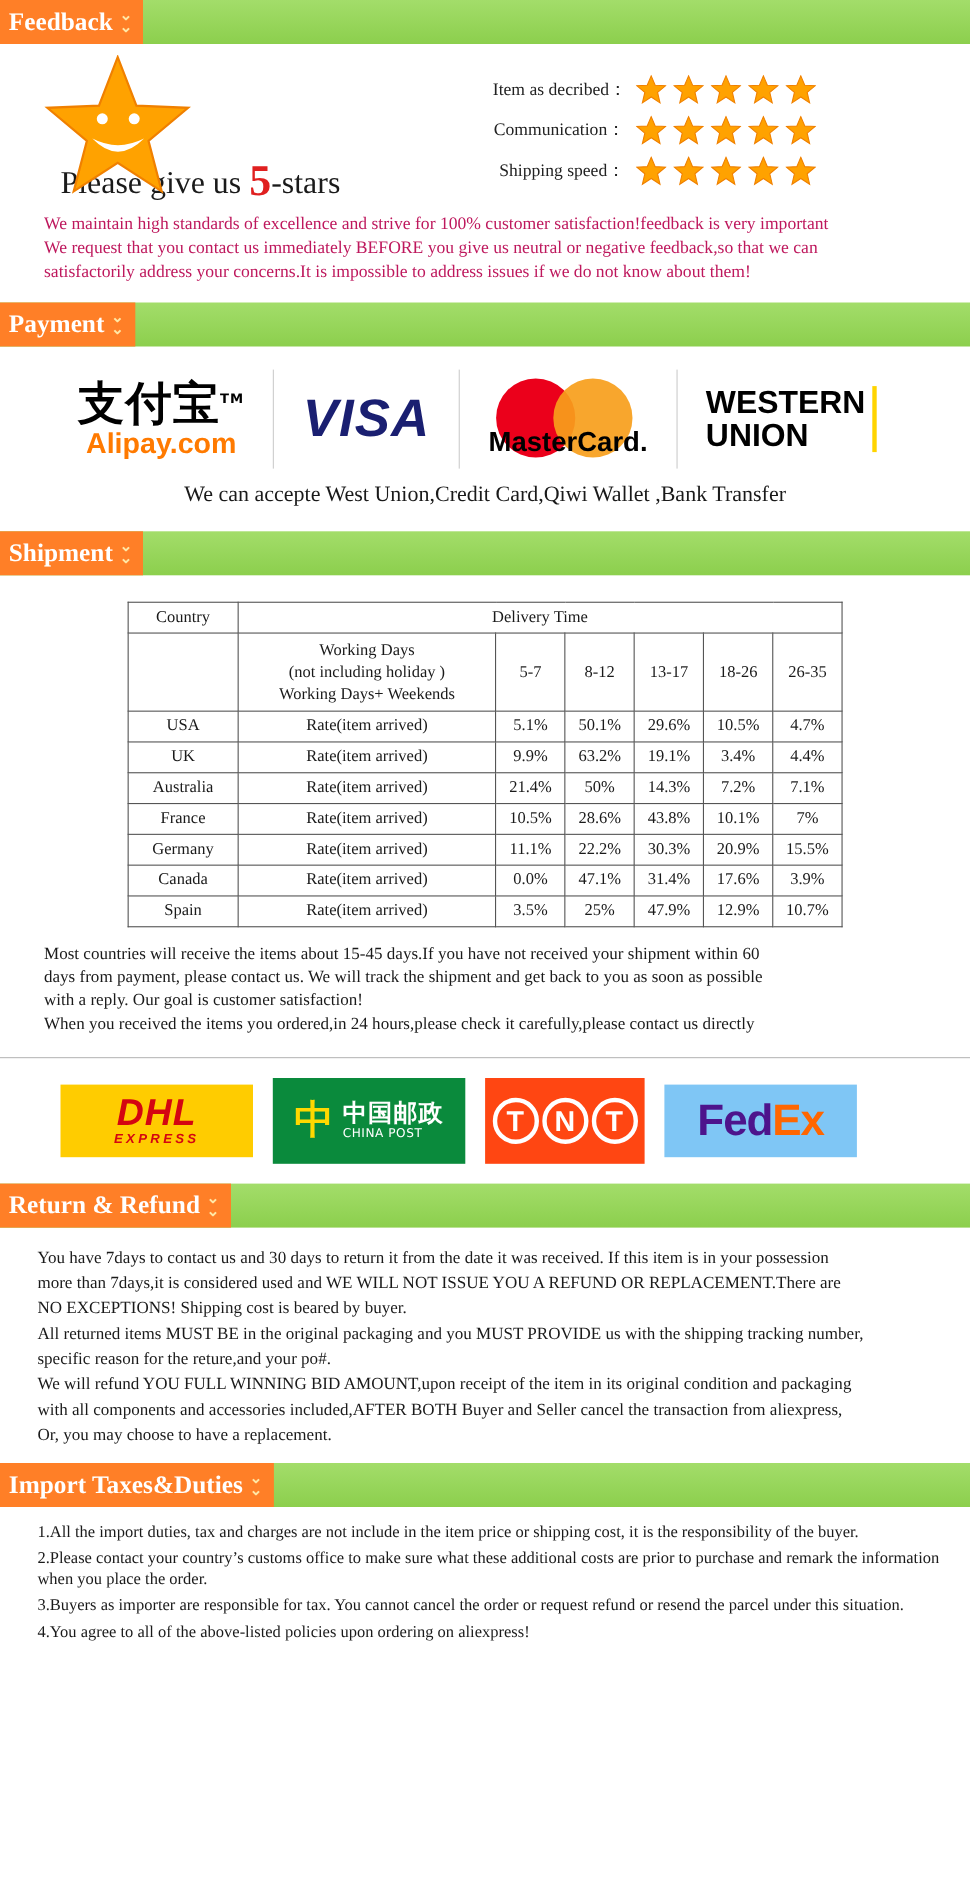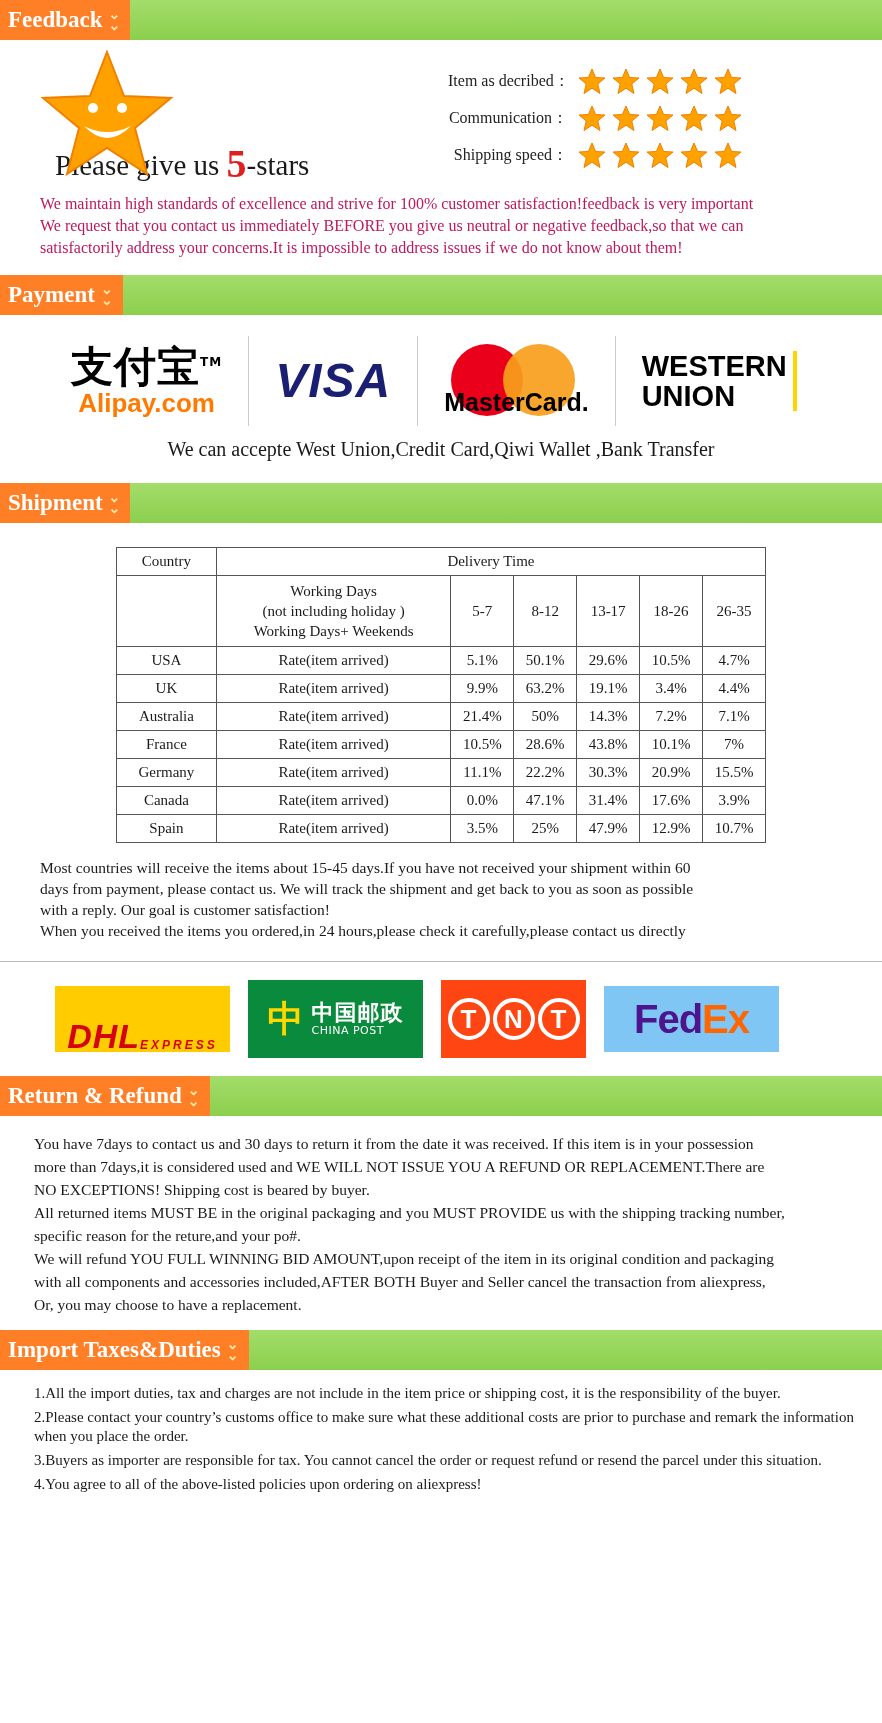--- a/index.html
+++ b/index.html
@@ -217,21 +217,21 @@
   .hr-line { border-top: 1px solid #b9b9b9; margin: 6px 0 0 0; }
 
   .couriers {
     display: flex;
     align-items: center;
     padding: 18px 0 18px 55px;
     gap: 18px;
   }
   .dhl {
     width: 175px; height: 66px; background: #ffcc00;
-    display: flex; flex-direction: row; align-items: flex-end; justify-content: center;
+    display: flex; flex-direction: column; align-items: center; justify-content: center;
     font-family: "Liberation Sans", sans-serif;
   }
   .dhl .n { color: #d40511; font-size: 34px; font-weight: bold; font-style: italic; letter-spacing: 1px; line-height: 32px; }
   .dhl .x { color: #d40511; font-size: 12px; font-weight: bold; font-style: italic; letter-spacing: 3px; }
   .cpost {
     width: 175px; height: 78px; background: #0a8a3c;
     display: flex; align-items: center; justify-content: center; gap: 8px;
   }
   .cpost .mark { color: #ffd800; font-size: 36px; font-weight: bold; font-family: "DejaVu Sans", sans-serif; line-height: 36px; }
   .cpost .txt { color: #ffffff; font-family: "DejaVu Sans", sans-serif; line-height: 1.1; }

